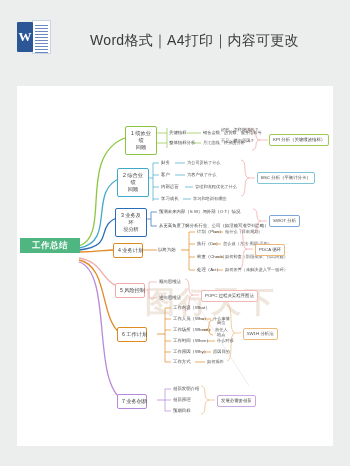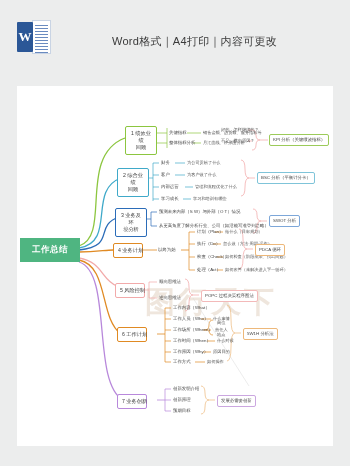--- a/index.html
+++ b/index.html
@@ -61,21 +61,21 @@
   .h-title{
     color:#2e5596;
     font-size:15.5px;
     font-weight:bold;
     letter-spacing:.5px;
     line-height:20px;
     white-space:nowrap;
   }
   .h-sub{
     color:#3a3a3a;
-    font-size:11px;
+    font-size:14px;
     margin-top:4px;
     letter-spacing:.3px;
   }
 
   
   .sheet{
     position:absolute;
     left:17px;top:86px;
     width:316px;height:360px;
     background:#ffffff;
@@ -105,21 +105,21 @@
   }
   
   .node{
     position:absolute;
     z-index:3;
     box-sizing:border-box;
     white-space:nowrap;
   }
   .center-node{
     left:3px;top:152px;
-    width:60px;height:24px;
+    width:60px;height:15px;
     background:#4fb581;
     color:#ffffff;
     font-size:8.5px;
     font-weight:bold;
     display:flex;align-items:center;justify-content:center;
     letter-spacing:.5px;
   }
   .lvl1{
     font-size:5.2px;
     color:#3d3d3d;

